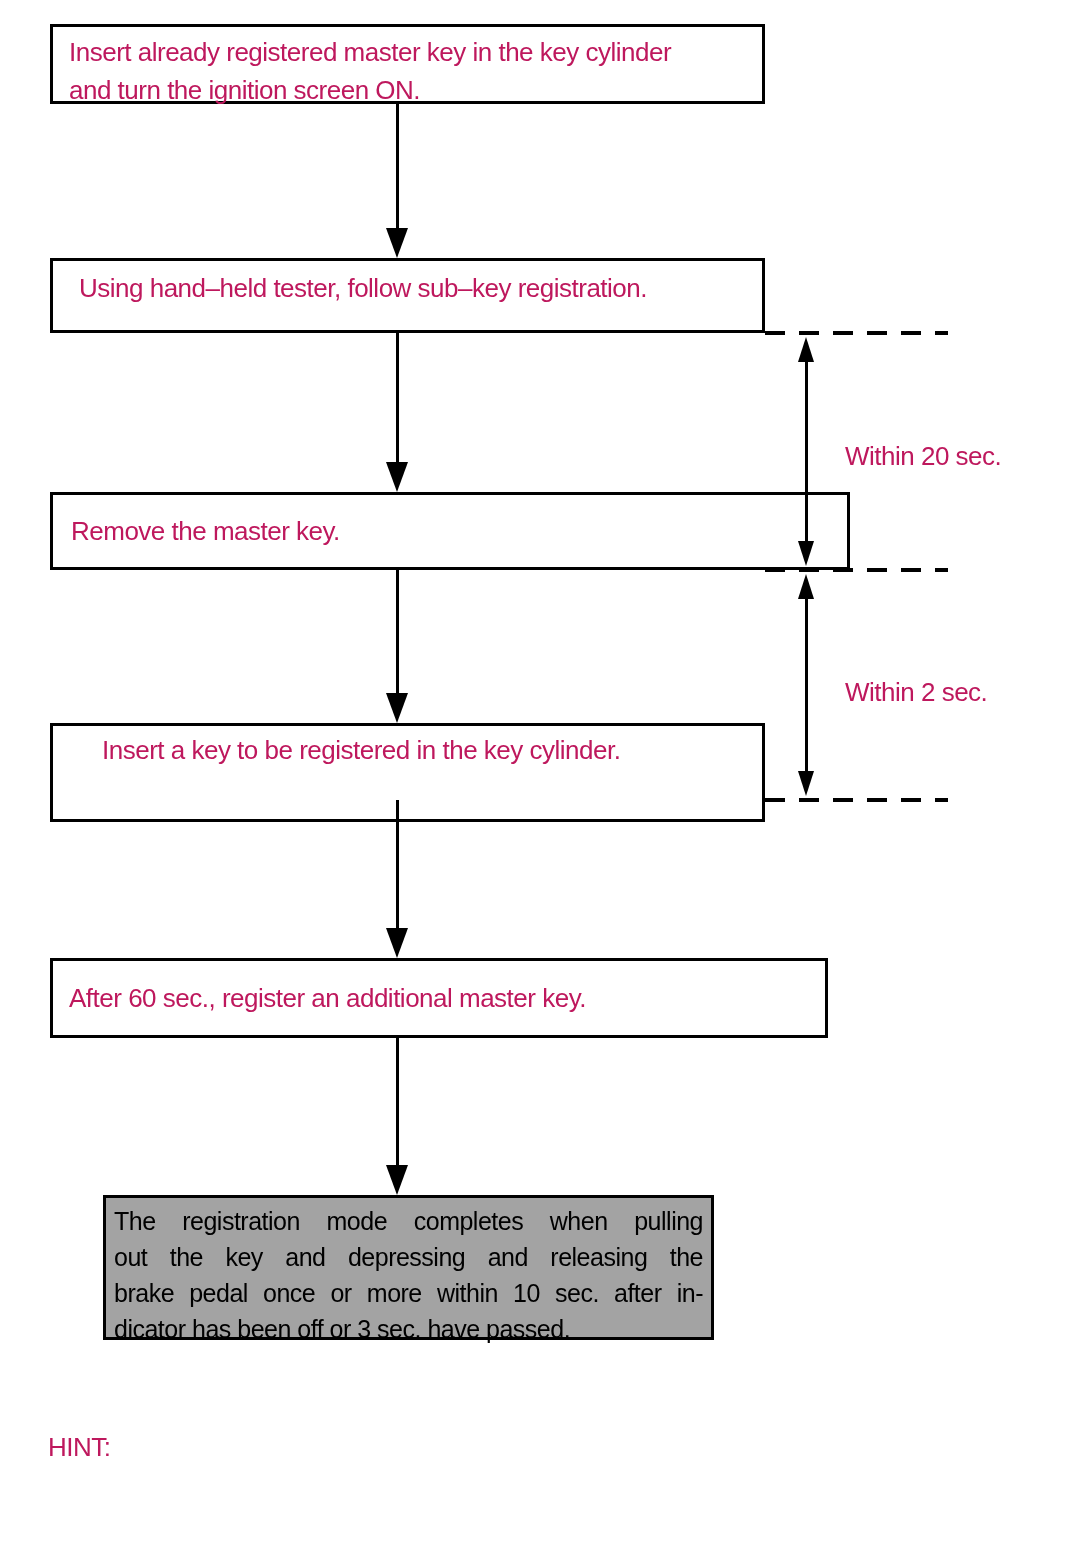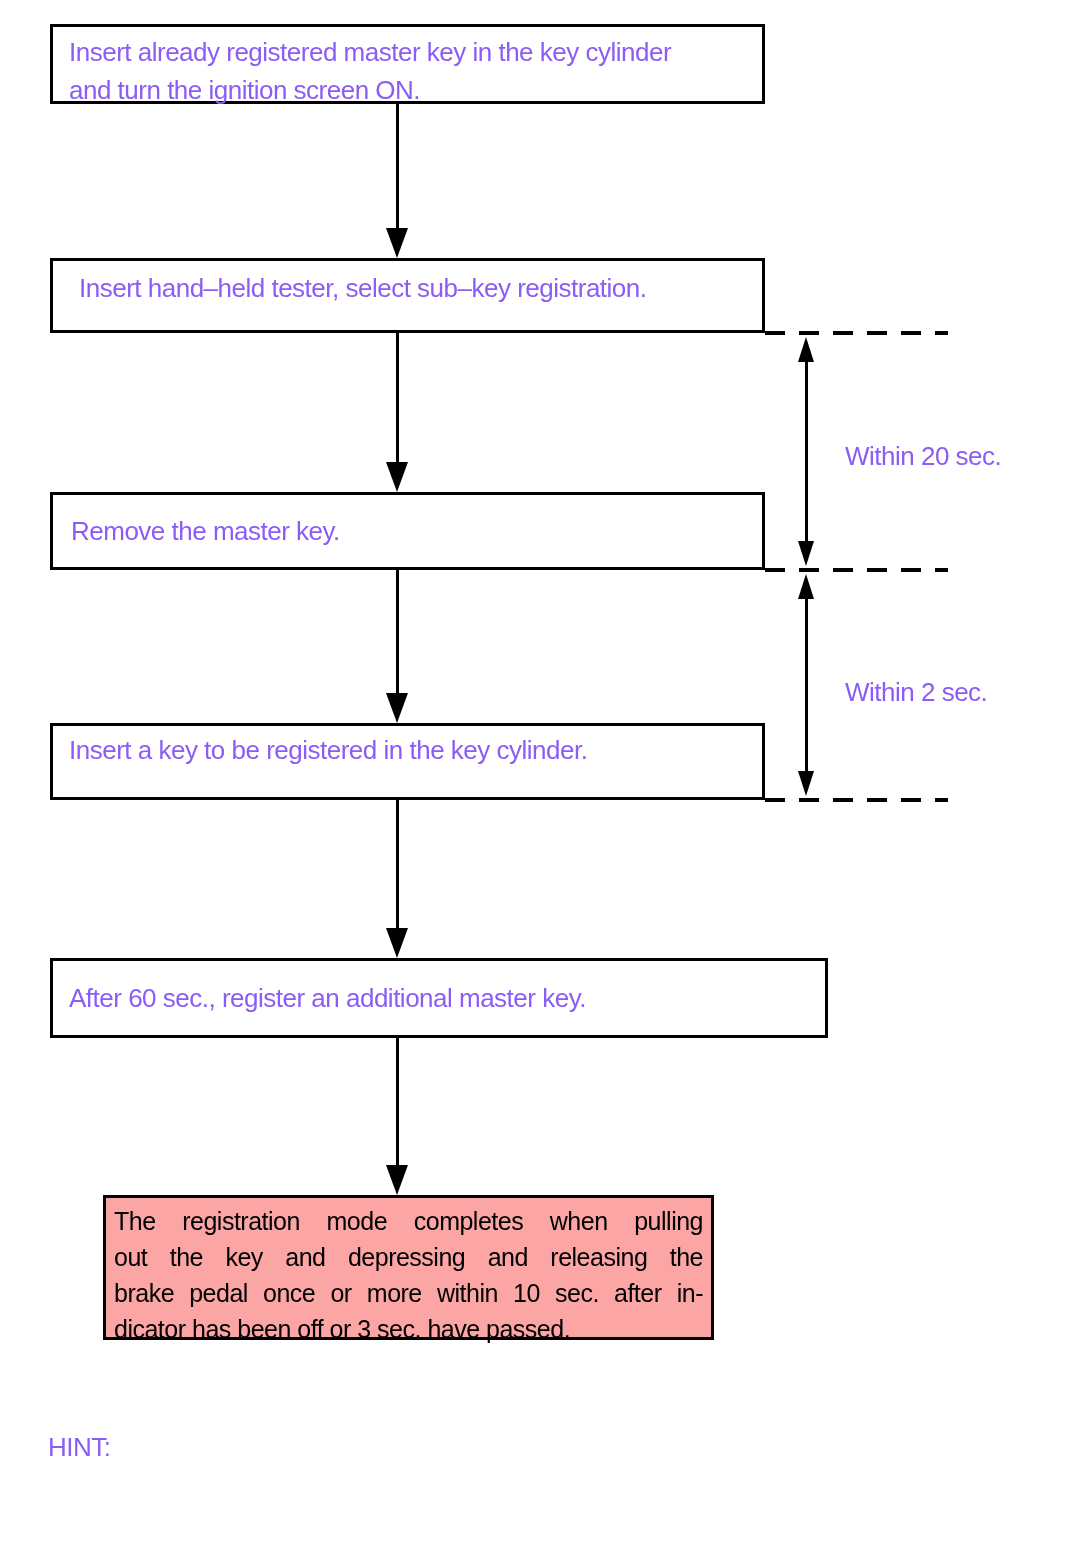--- a/index.html
+++ b/index.html
@@ -8,21 +8,21 @@
     width: 1088px;
     height: 1542px;
     background: #ffffff;
     color: #000000;
     font-family: "Liberation Sans", sans-serif;
   }
   .txt {
     font-size: 26px;
     line-height: 38px;
     letter-spacing: -0.5px;
-    color: #8b5cf6;
+    color: #be185d;
     white-space: nowrap;
   }
   .box {
     position: absolute;
     border: 3px solid #000;
     background: #fff;
     box-sizing: border-box;
   }
   .box .pad { padding: 6px 0 0 16px; }
   .vcenter { display: flex; flex-direction: column; justify-content: center; }
@@ -64,21 +64,21 @@
     width: 0; height: 0;
     border-left: 8px solid transparent;
     border-right: 8px solid transparent;
     border-top: 25px solid #000;
   }
   .label { position: absolute; }
   
   #box6 {
     position: absolute;
     border: 3px solid #000;
-    background: #fca5a5;
+    background: #a3a3a3;
     box-sizing: border-box;
     padding: 5px 8px 0 8px;
   }
   #box6 .jline {
     font-size: 25px;
     line-height: 36px;
     letter-spacing: -0.5px;
     text-align: justify;
     text-align-last: justify;
     white-space: normal;
@@ -95,37 +95,37 @@
       <div class="txt">Insert already registered master key in the key cylinder</div>
       <div class="txt">and turn the ignition screen ON.</div>
     </div>
   </div>
 
   <div class="vline" style="left:396px; top:104px; height:126px;"></div>
   <div class="head-down-big" style="left:386px; top:228px;"></div>
 
   <div class="box" style="left:50px; top:258px; width:715px; height:75px;">
     <div style="padding:8px 0 0 26px;">
-      <div class="txt">Insert hand–held tester, select sub–key registration.</div>
+      <div class="txt">Using hand–held tester, follow sub–key registration.</div>
     </div>
   </div>
 
   <div class="vline" style="left:396px; top:333px; height:129px;"></div>
   <div class="head-down-big" style="left:386px; top:462px;"></div>
 
-  <div class="box vcenter" style="left:50px; top:492px; width:715px; height:78px;">
+  <div class="box vcenter" style="left:50px; top:492px; width:800px; height:78px;">
     <div style="padding-left:18px;">
       <div class="txt">Remove the master key.</div>
     </div>
   </div>
 
   <div class="vline" style="left:396px; top:570px; height:123px;"></div>
   <div class="head-down-big" style="left:386px; top:693px;"></div>
 
-  <div class="box" style="left:50px; top:723px; width:715px; height:77px;">
+  <div class="box" style="left:50px; top:723px; width:715px; height:99px;padding-left:33px;">
     <div class="pad" style="padding-top:5px;">
       <div class="txt">Insert a key to be registered in the key cylinder.</div>
     </div>
   </div>
 
   <div class="vline" style="left:396px; top:800px; height:128px;"></div>
   <div class="head-down-big" style="left:386px; top:928px;"></div>
 
   <div class="box vcenter" style="left:50px; top:958px; width:778px; height:80px;">
     <div style="padding-left:16px;">

